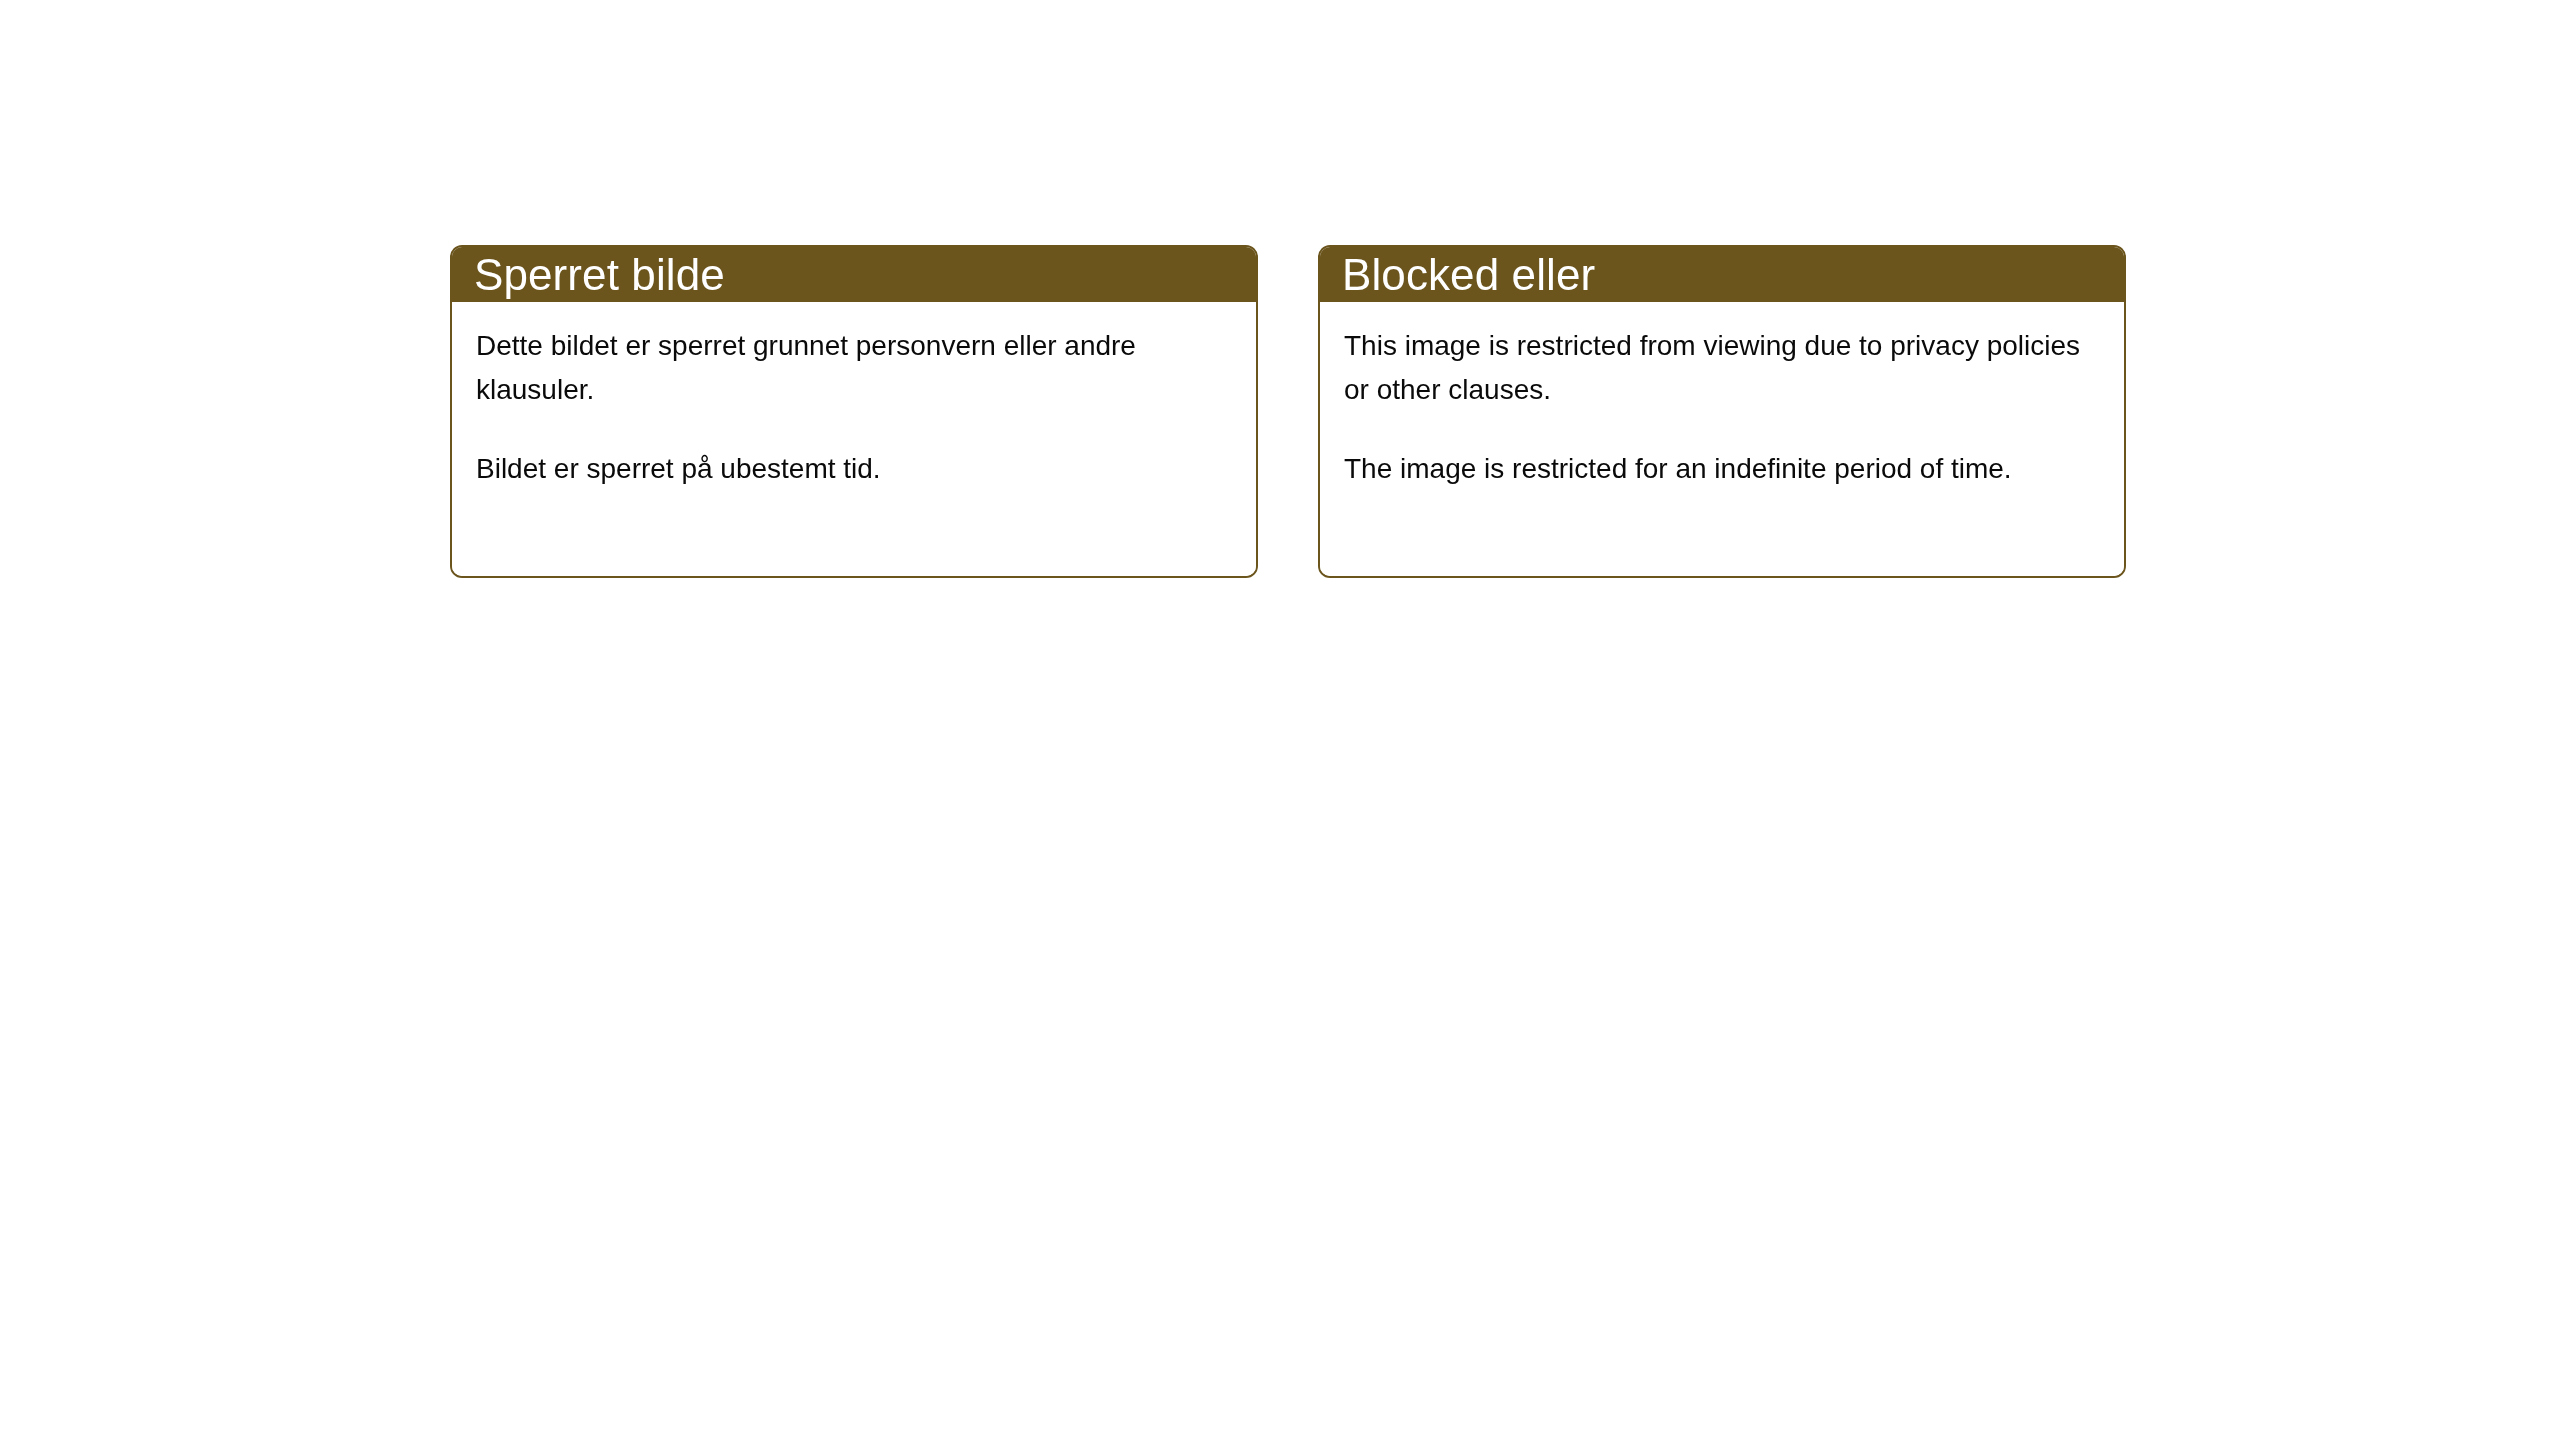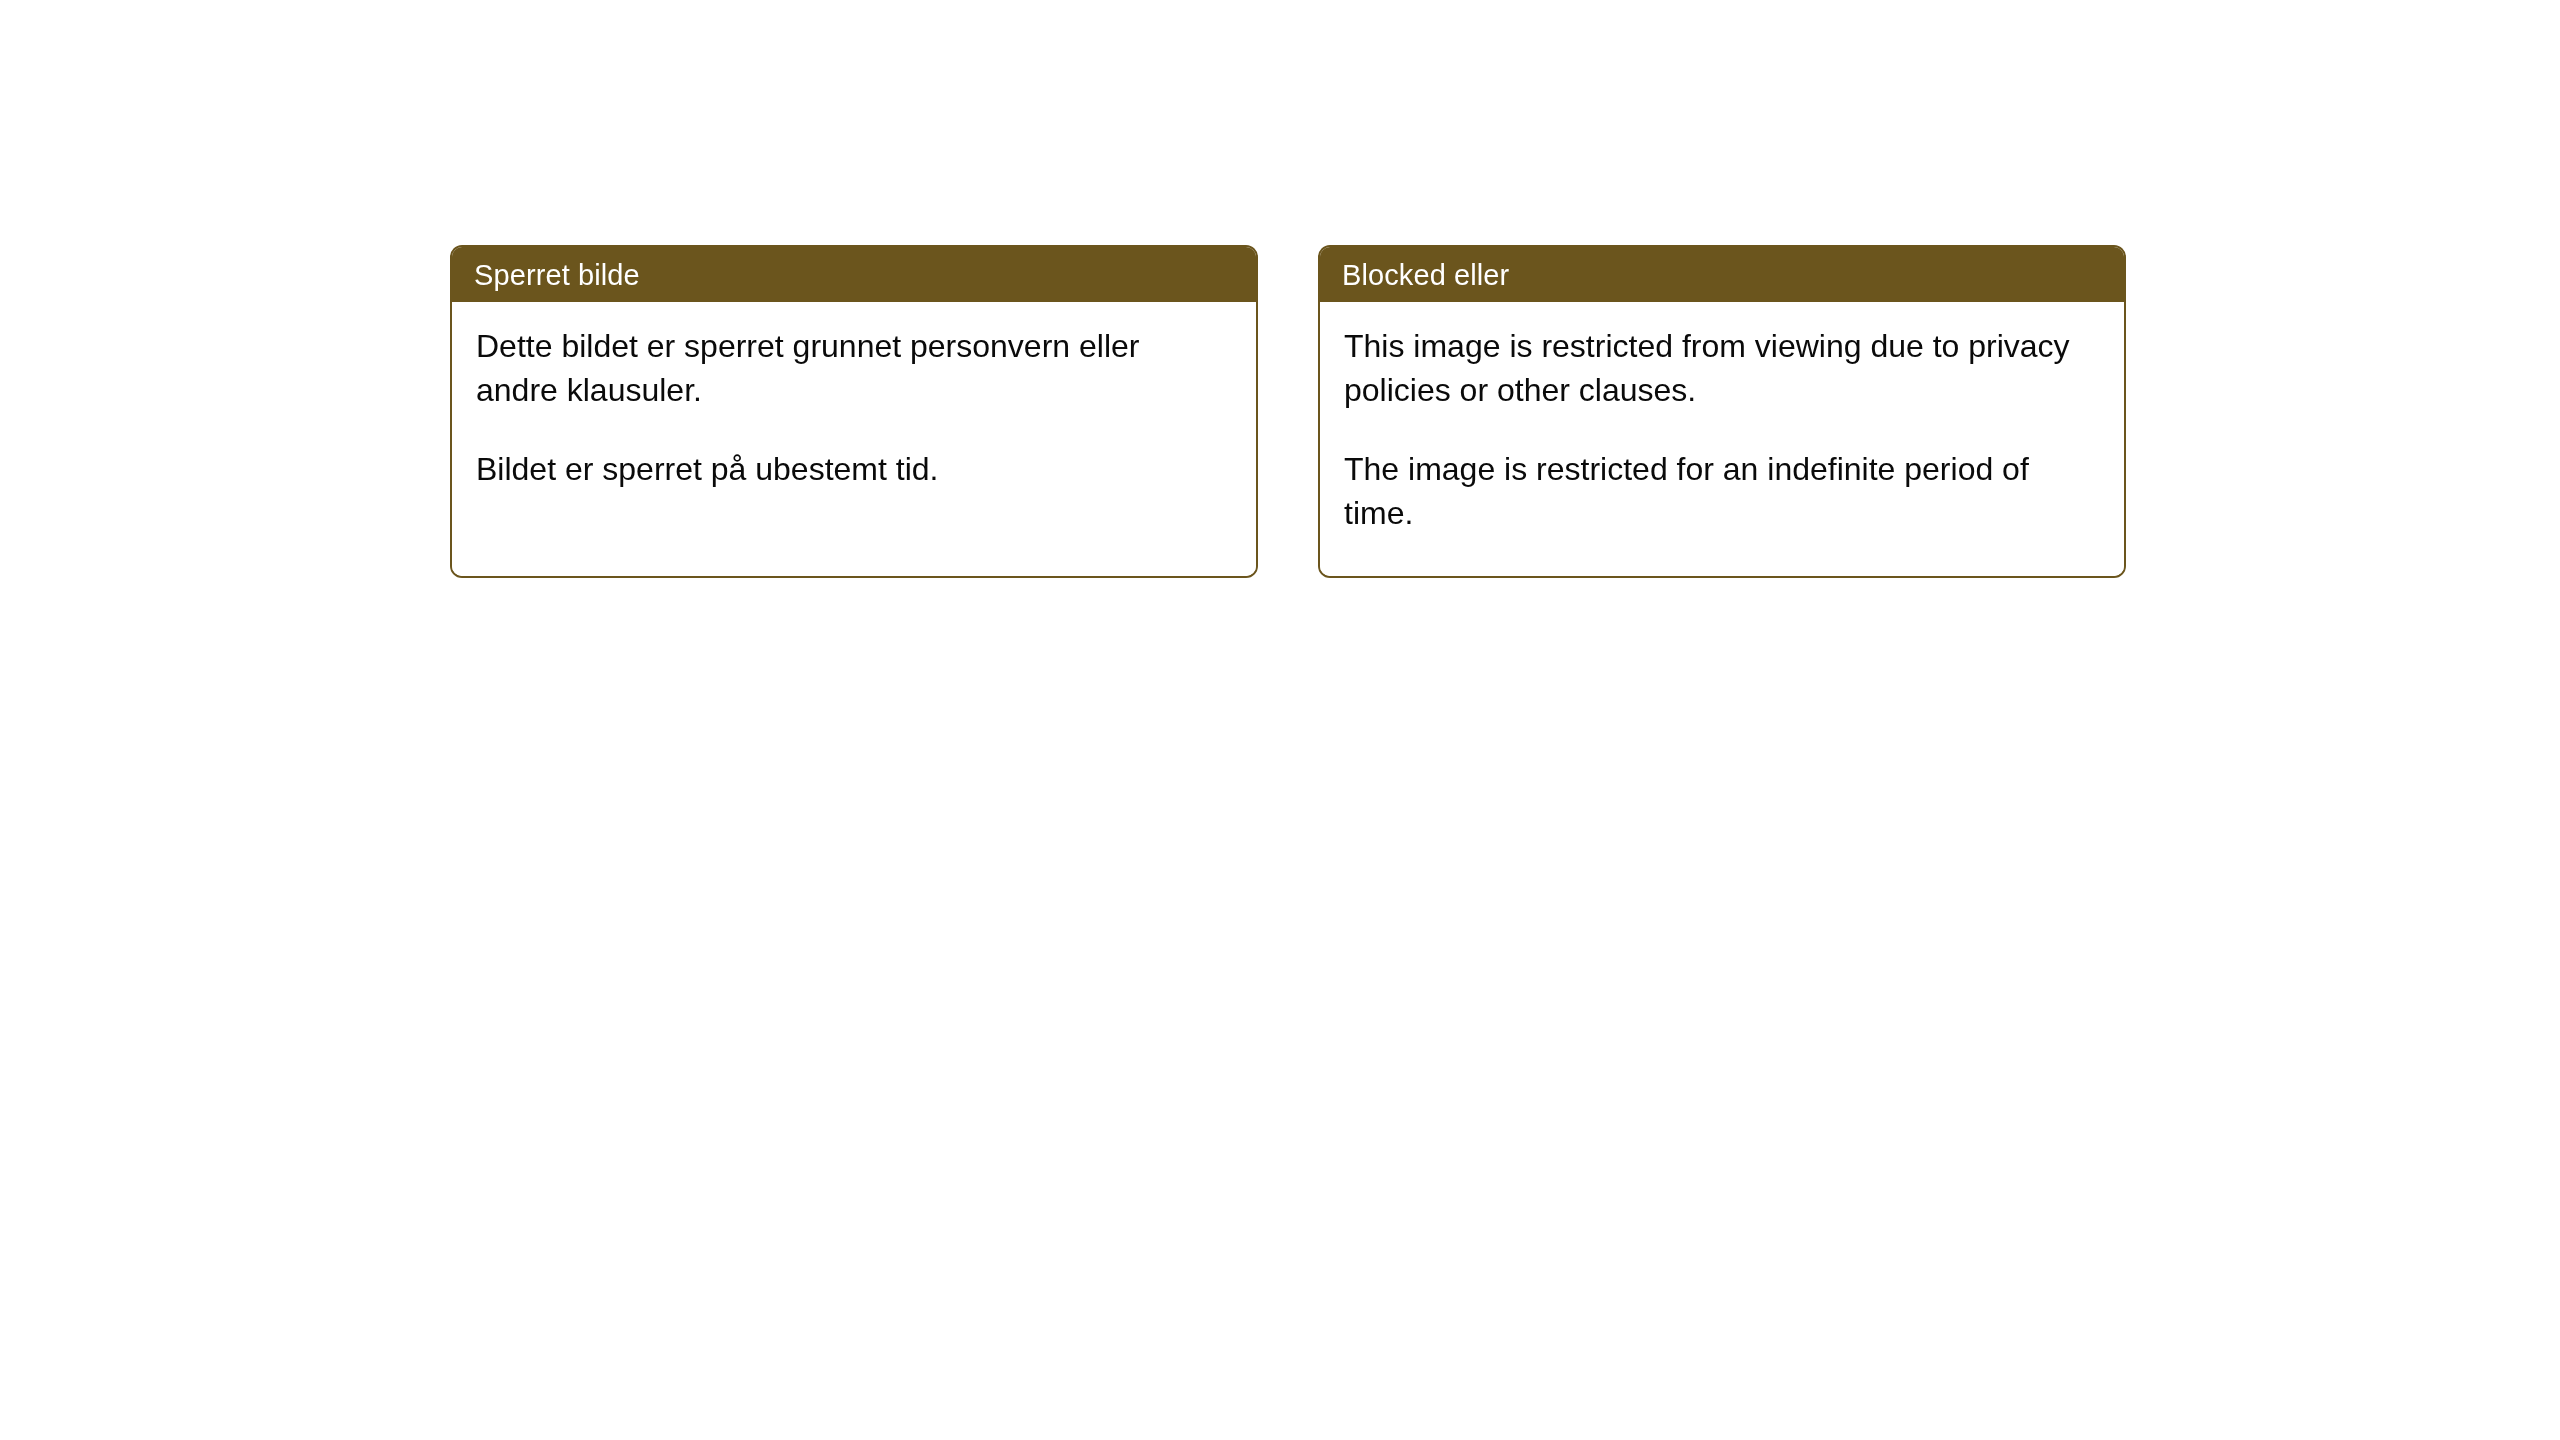--- a/index.html
+++ b/index.html
@@ -48,37 +48,37 @@
     height: 55px;
     flex: 0 0 55px;
     display: flex;
     align-items: center;
     padding: 0 0 0 22px;
     box-sizing: border-box;
   }
 
   .notice-card__title {
     color: #ffffff;
-    font-size: 29px;
+    font-size: 44px;
     font-weight: 400;
     line-height: 36px;
     letter-spacing: 0.1px;
     white-space: nowrap;
   }
 
   .notice-card__body {
     flex: 1 1 auto;
     padding: 22px 26px 30px 24px;
     box-sizing: border-box;
     background: #ffffff;
   }
 
   .notice-card__paragraph {
     color: #0a0a0a;
-    font-size: 32px;
+    font-size: 28px;
     font-weight: 400;
     line-height: 44px;
     margin: 0;
     max-width: 760px;
   }
 
   .notice-card__paragraph + .notice-card__paragraph {
     margin-top: 35px;
   }
 </style>

